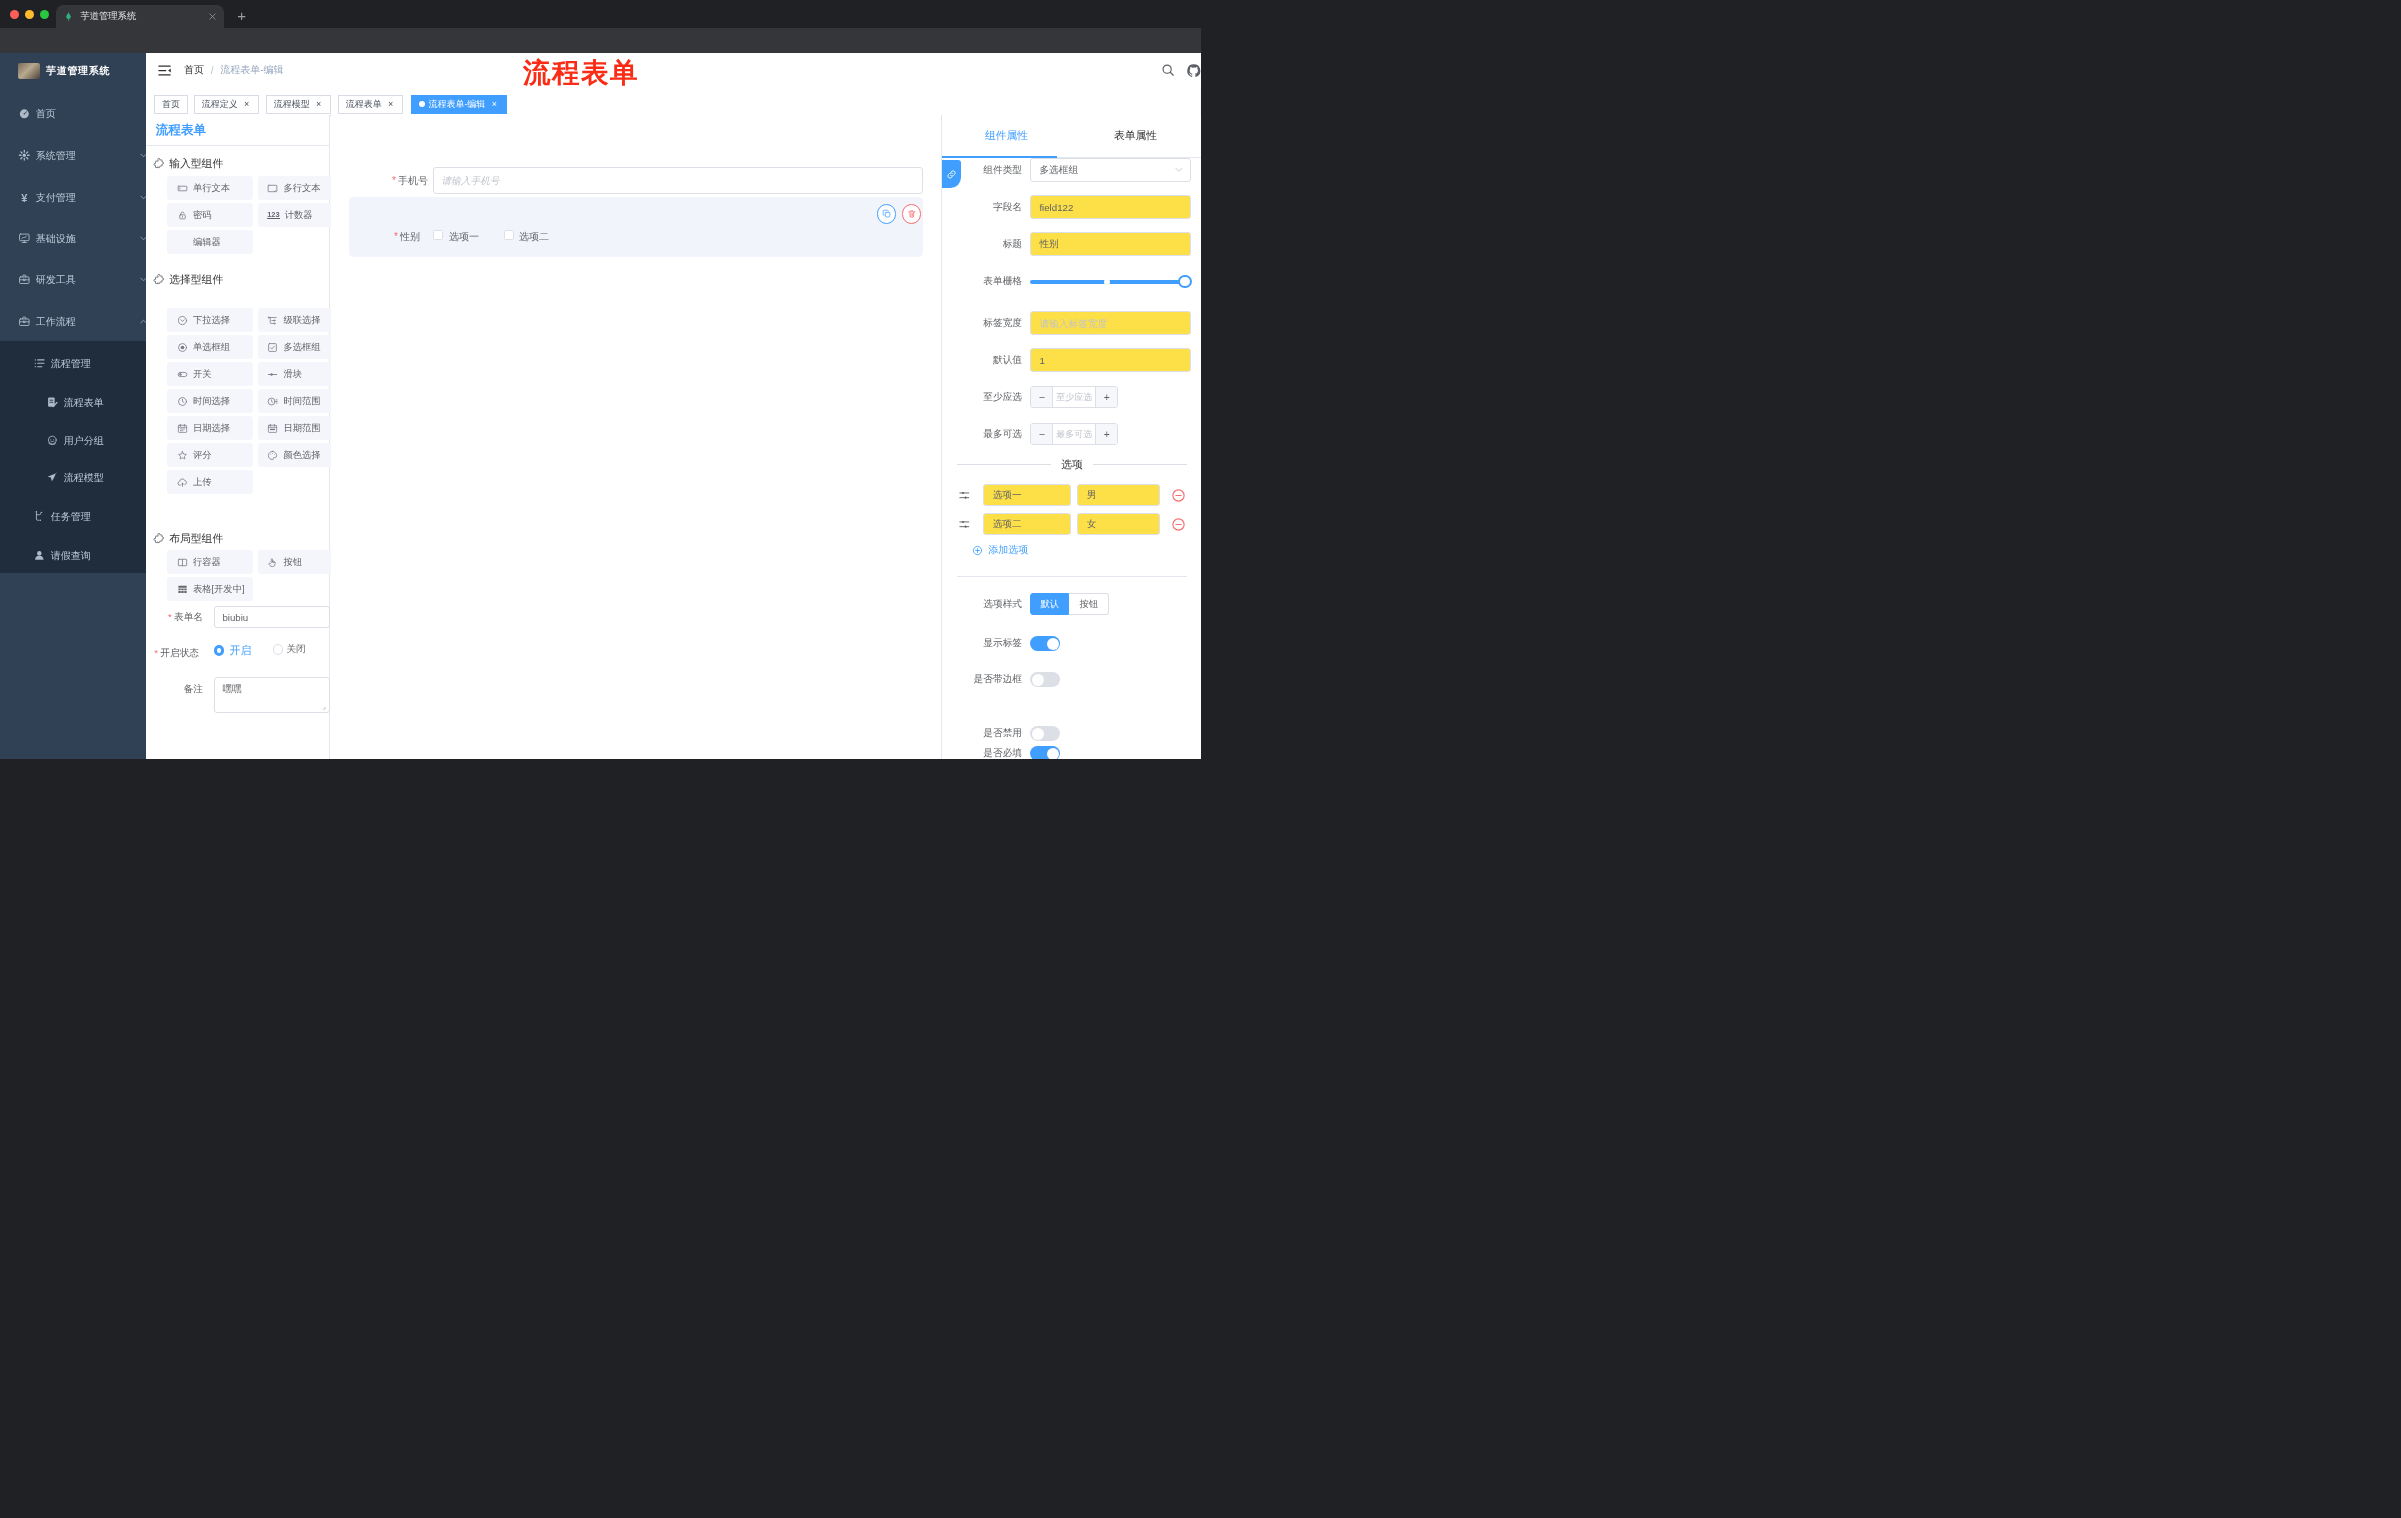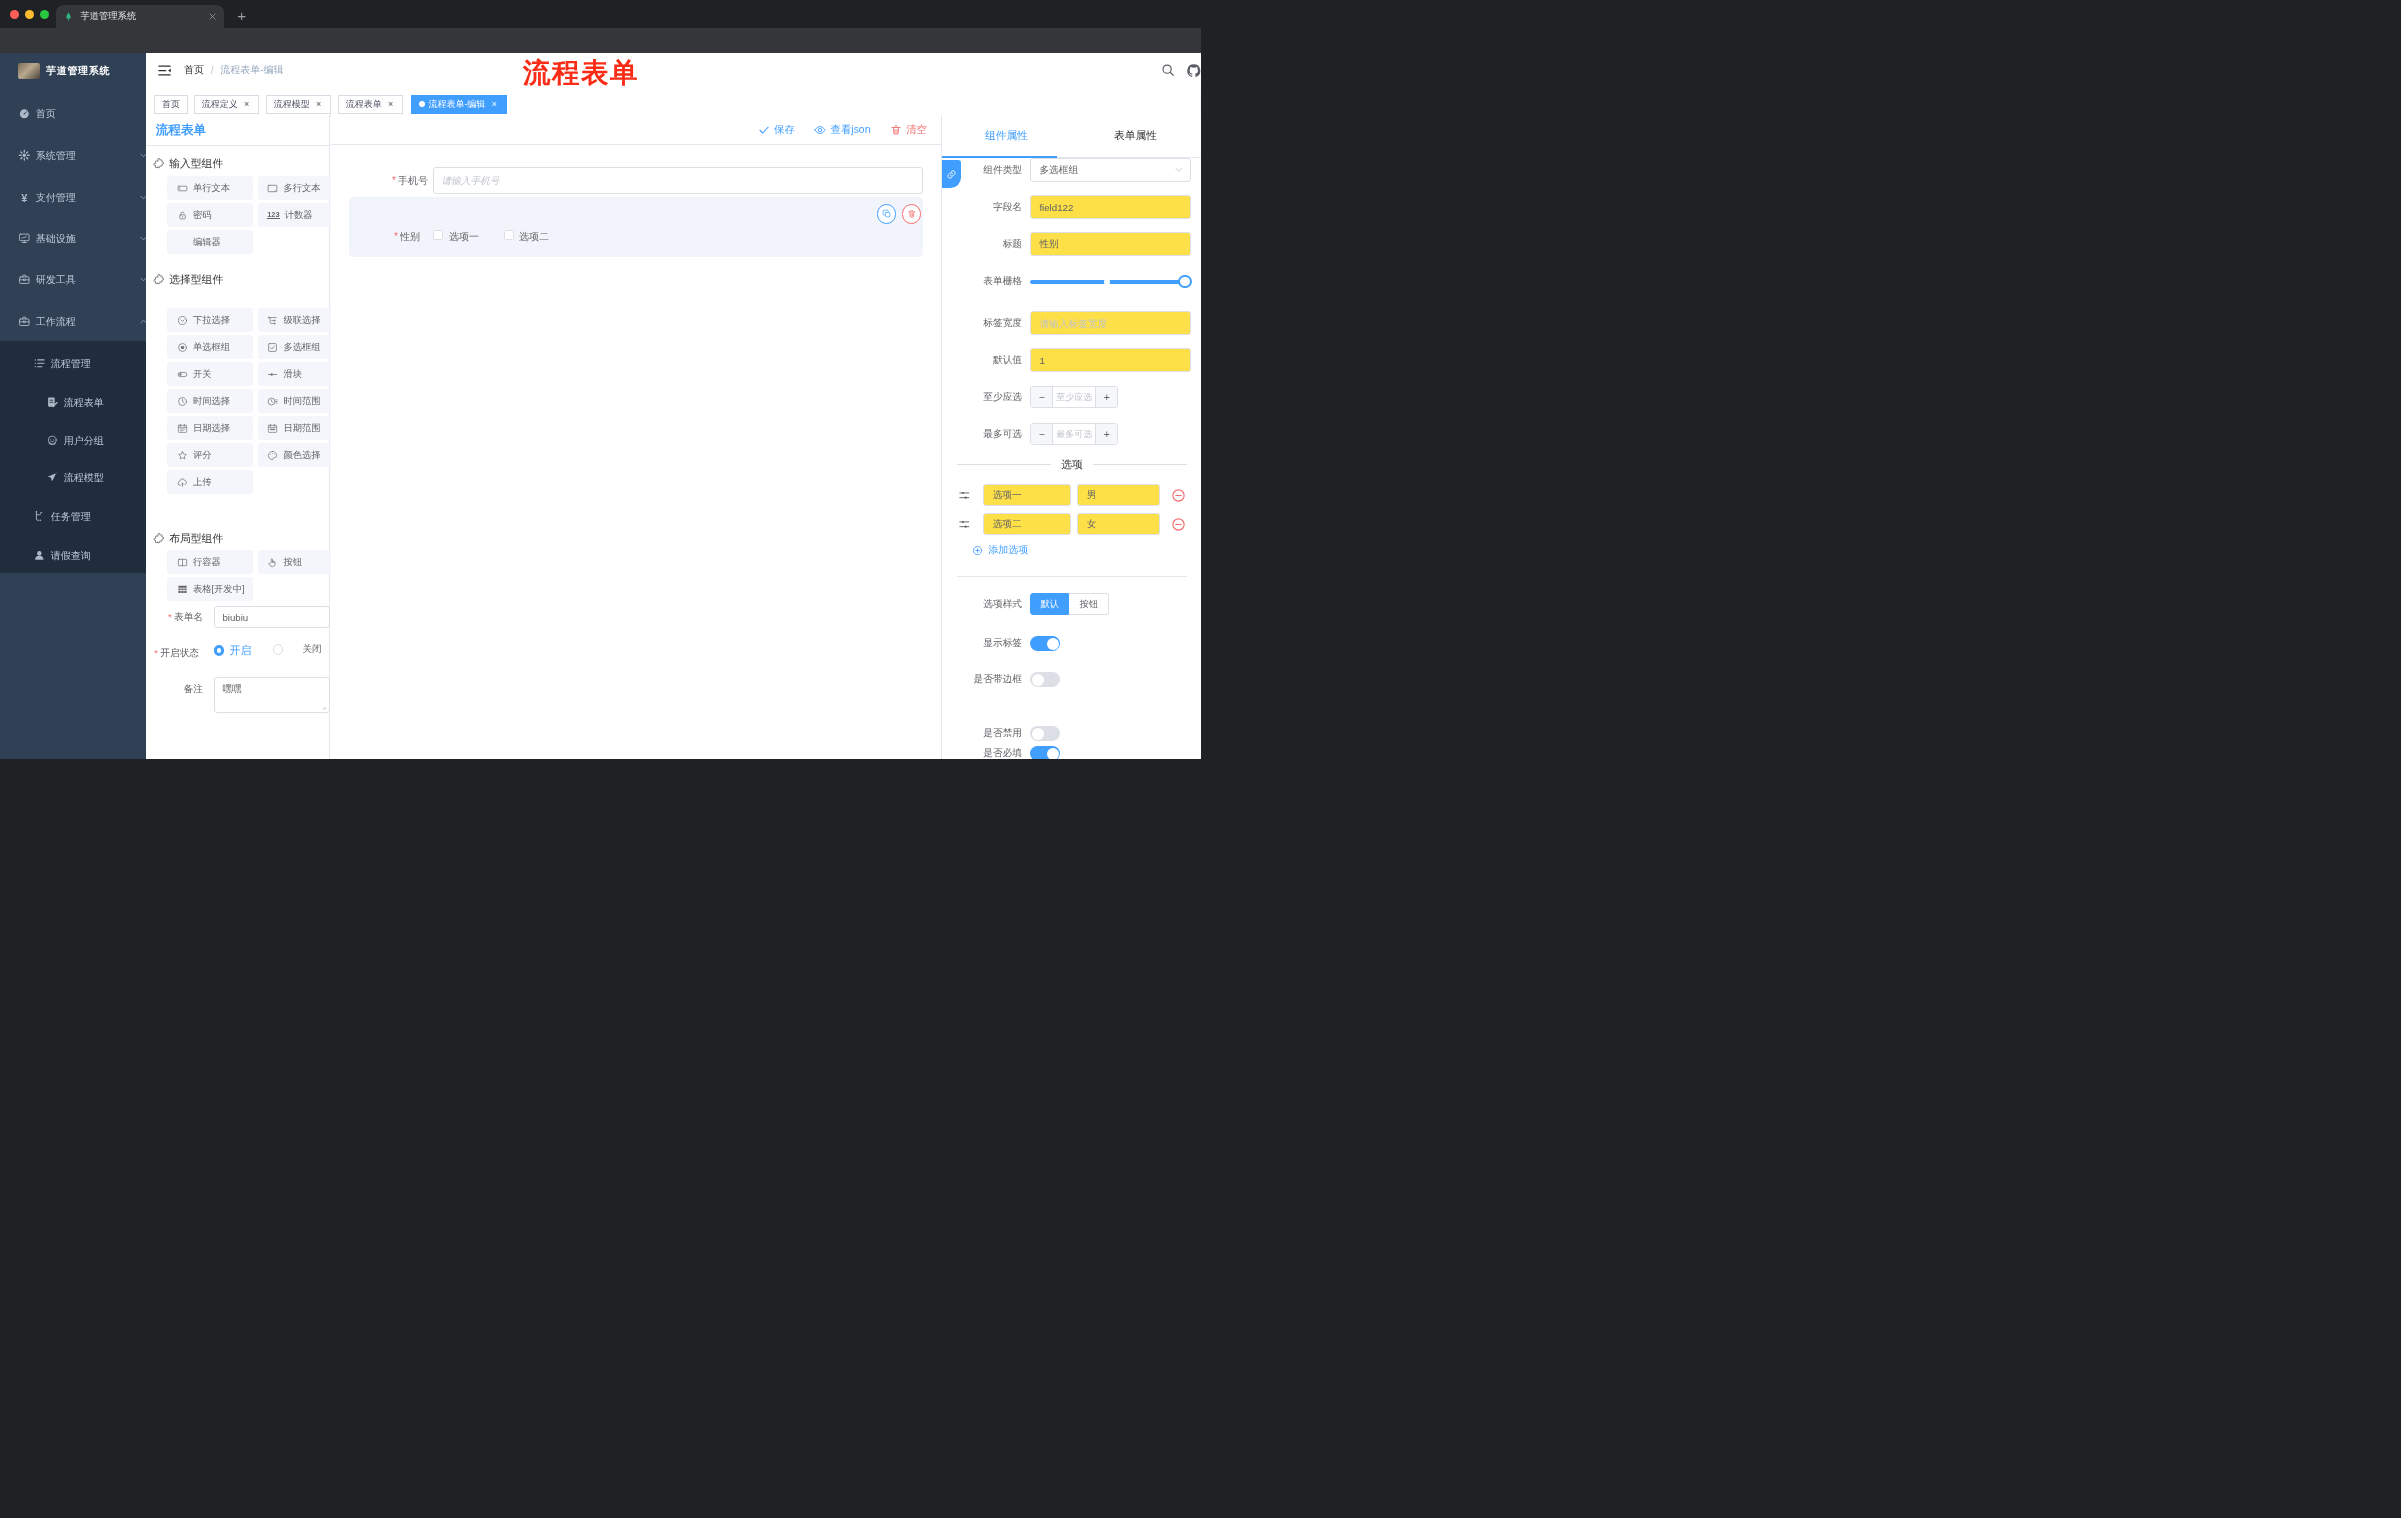--- a/index.html
+++ b/index.html
@@ -652,61 +652,34 @@
         </div>
     </div>
 
     <div class="lform-label" style="right:126px;top:496px"><span class="req">*</span><span>表单名</span></div>
     <input class="tinp" style="left: 68px; top: 491px; width: 116px; height: 22px;" value="biubiu">
     <div class="lform-label" style="right:130px;top:532px"><span class="req">*</span><span>开启状态</span></div>
     <div class="abs flex" style="left:68px;top:528px;gap:5.2px">
       <span class="radio on"></span>
       <span style="font-size:11px;color:#409eff">开启</span>
     </div>
-    <div class="abs flex" style="left:127px;top:528px;gap:19px">
+    <div class="abs flex" style="left:127px;top:528px;gap:3px">
       <span class="radio"></span>
       <span style="font-size:9.7px;color:#606266">关闭</span>
     </div>
     <div class="lform-label" style="right:126px;top:568px"><span>备注</span></div>
     <textarea class="tinp" id="remark" style="left: 68px; top: 562px; width: 116px; height: 36px;">嘿嘿</textarea>
     <span class="abs ic" style="left:173px;top:588px;width:7.4px;height:7.4px;color:#9aa0a6">
         <svg viewBox="0 0 24 24" fill="none" stroke="currentColor" stroke-width="1.8" stroke-linecap="round" stroke-linejoin="round">
           <path d="M21 13l-8 8M21 18l-3 3"></path>
         </svg>
       </span>
   </div>
 
   <div class="abs" id="canvas">
-    <div class="abs" id="ctoolbar">
-      <div class="tbtn tblue">
-          <span class="ic">
-            <svg viewBox="0 0 24 24" fill="none" stroke="currentColor" stroke-width="2.2" stroke-linecap="round" stroke-linejoin="round">
-              <path d="M4 12.5l5.5 5.5L20 6.5"></path>
-            </svg>
-          </span>
-          <span>保存</span>
-        </div>
-      <div class="tbtn tblue">
-          <span class="ic">
-            <svg viewBox="0 0 24 24" fill="none" stroke="currentColor" stroke-width="1.8" stroke-linecap="round" stroke-linejoin="round">
-              <path d="M2 12s4-7 10-7 10 7 10 7-4 7-10 7-10-7-10-7z"></path>
-              <circle cx="12" cy="12" r="3.4"></circle>
-            </svg>
-          </span>
-          <span>查看json</span>
-        </div>
-      <div class="tbtn tred">
-          <span class="ic">
-            <svg viewBox="0 0 24 24" fill="none" stroke="currentColor" stroke-width="1.8" stroke-linecap="round" stroke-linejoin="round">
-              <path d="M4 7h16M10 4h4M7 7l.9 13h8.2L17 7M10 10.8v6.4M14 10.8v6.4"></path>
-            </svg>
-          </span>
-          <span>清空</span>
-        </div>
-    </div>
 
     <div id="fldphone-label" style="right:513px;top:59px"><span class="req">*</span><span>手机号</span></div>
     <input class="tinp abs" id="phone-input" placeholder="请输入手机号" style="">
 
     <div class="abs" id="selblock">
       <div class="opicon" style="left:528px;top:7.4px;border:0.7px solid #409eff;color:#409eff">
           <span class="ic">
             <svg viewBox="0 0 24 24" fill="none" stroke="currentColor" stroke-width="1.8" stroke-linecap="round" stroke-linejoin="round">
               <rect x="8.5" y="8.5" width="11" height="11" rx="1.8"></rect>
               <path d="M5.5 15.5H4.8A1.8 1.8 0 013 13.7V4.8A1.8 1.8 0 014.8 3h8.9a1.8 1.8 0 011.8 1.8v.7"></path>

